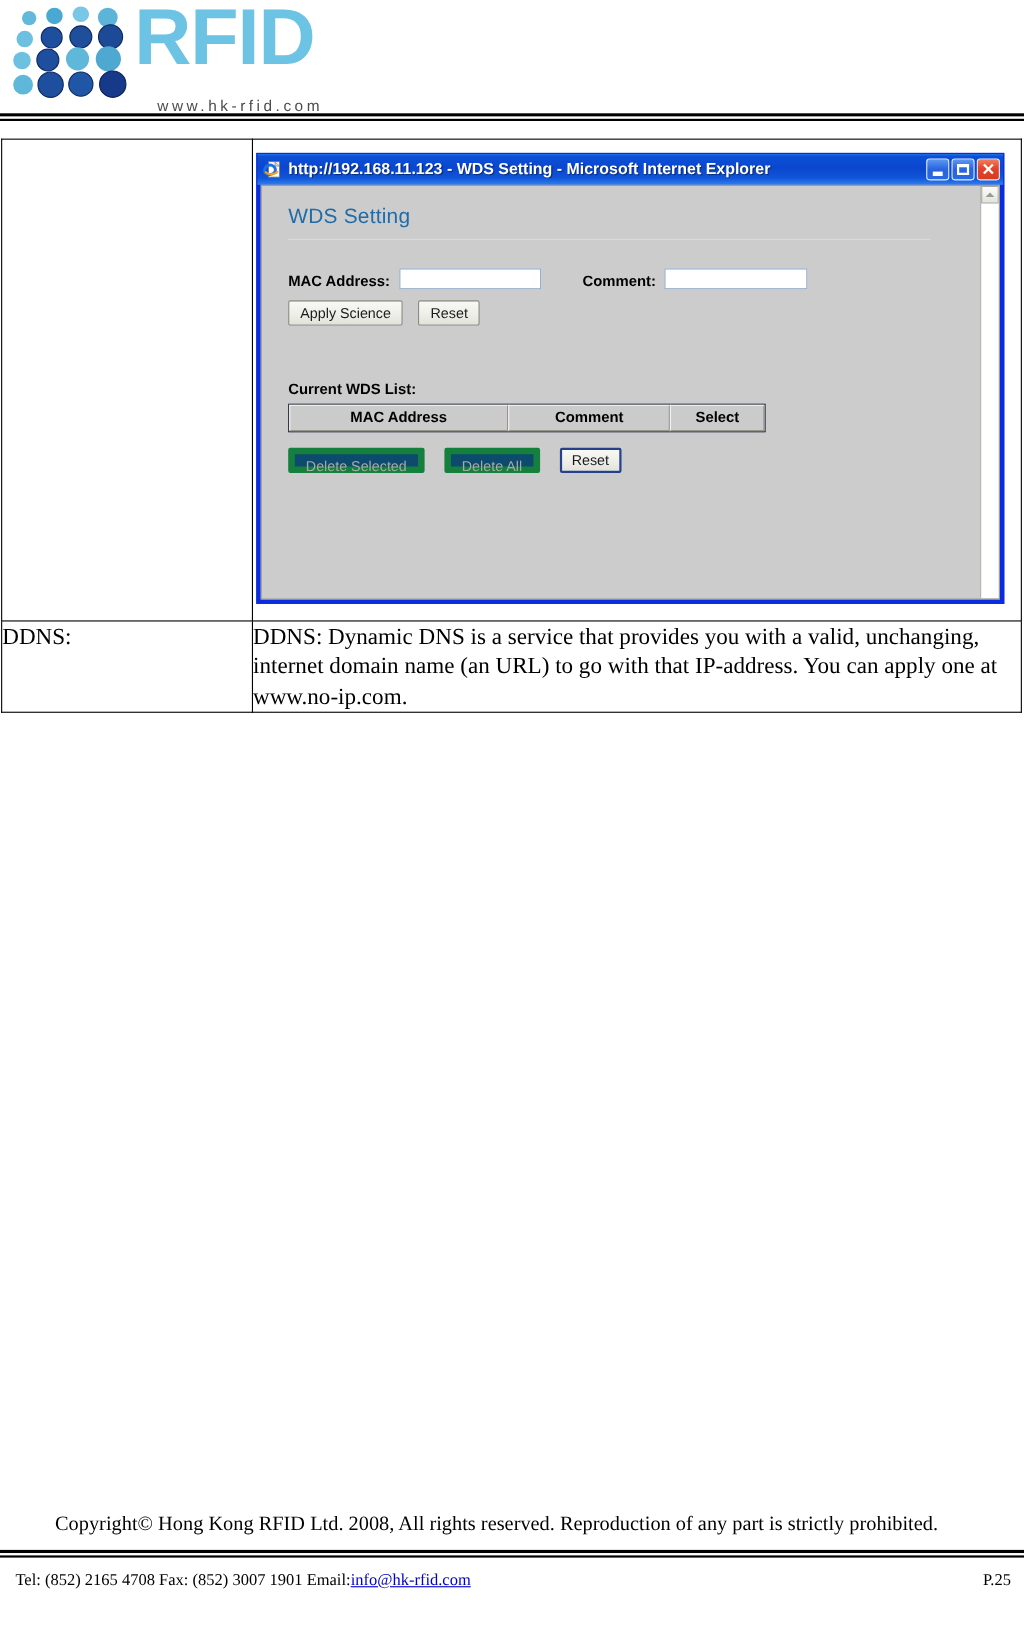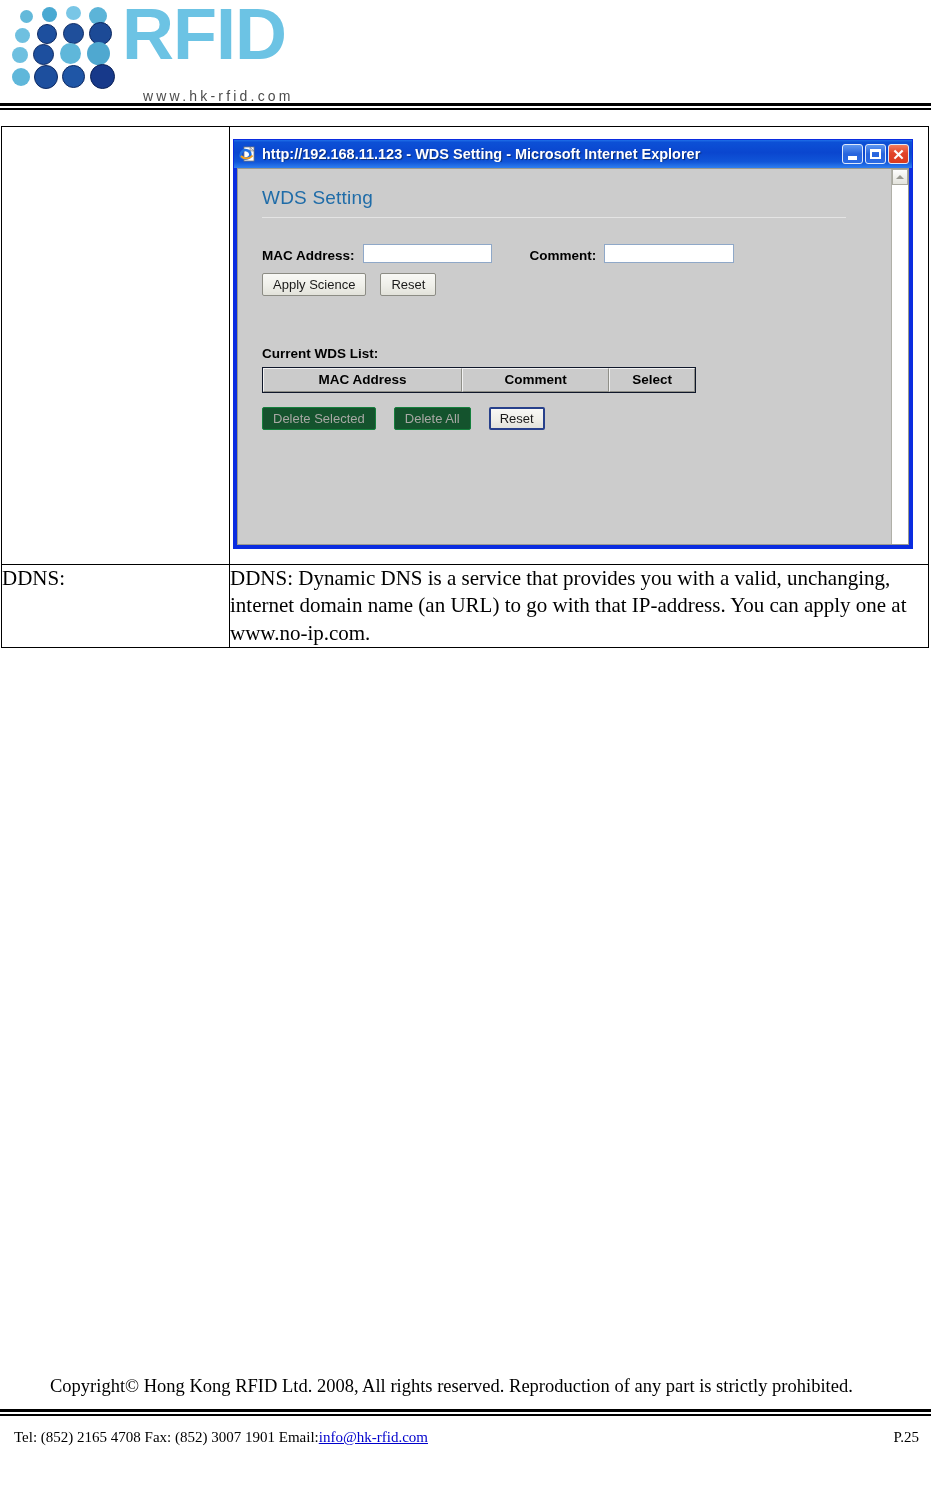--- a/index.html
+++ b/index.html
@@ -244,22 +244,22 @@
     border: 1px solid #8c8c84;
     border-radius: 2px;
     padding: 3px 10px 4px 10px;
     height: 23px;
     line-height: 15px;
     white-space: nowrap;
   }
   .btn.focused { border: 2px solid #27408b; padding: 2px 9px 3px 9px; }
   .btn.disabled {
     color: #a8a8a4;
-    background: #14532d;
-    border: 1px solid #15803d;
+    background: #0c4a6e;
+    border: 6px solid #15803d;
   }
   .btn-row { display: flex; align-items: center; }
   .btn-row .sp { width: 14px; }
   .btn-row .sp2 { width: 18px; }
 
   .list-title {
     font-family: "Liberation Sans", sans-serif;
     font-weight: bold;
     font-size: 13.5px;
     color: #000;

